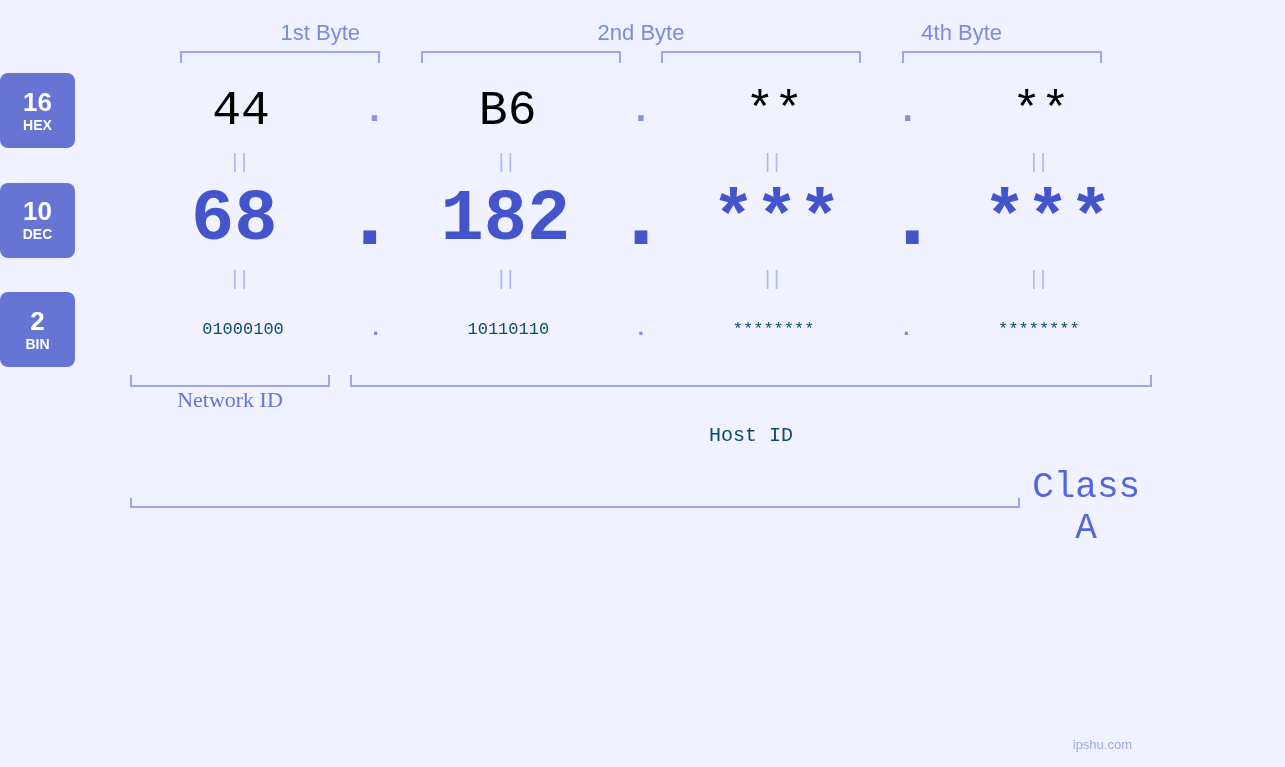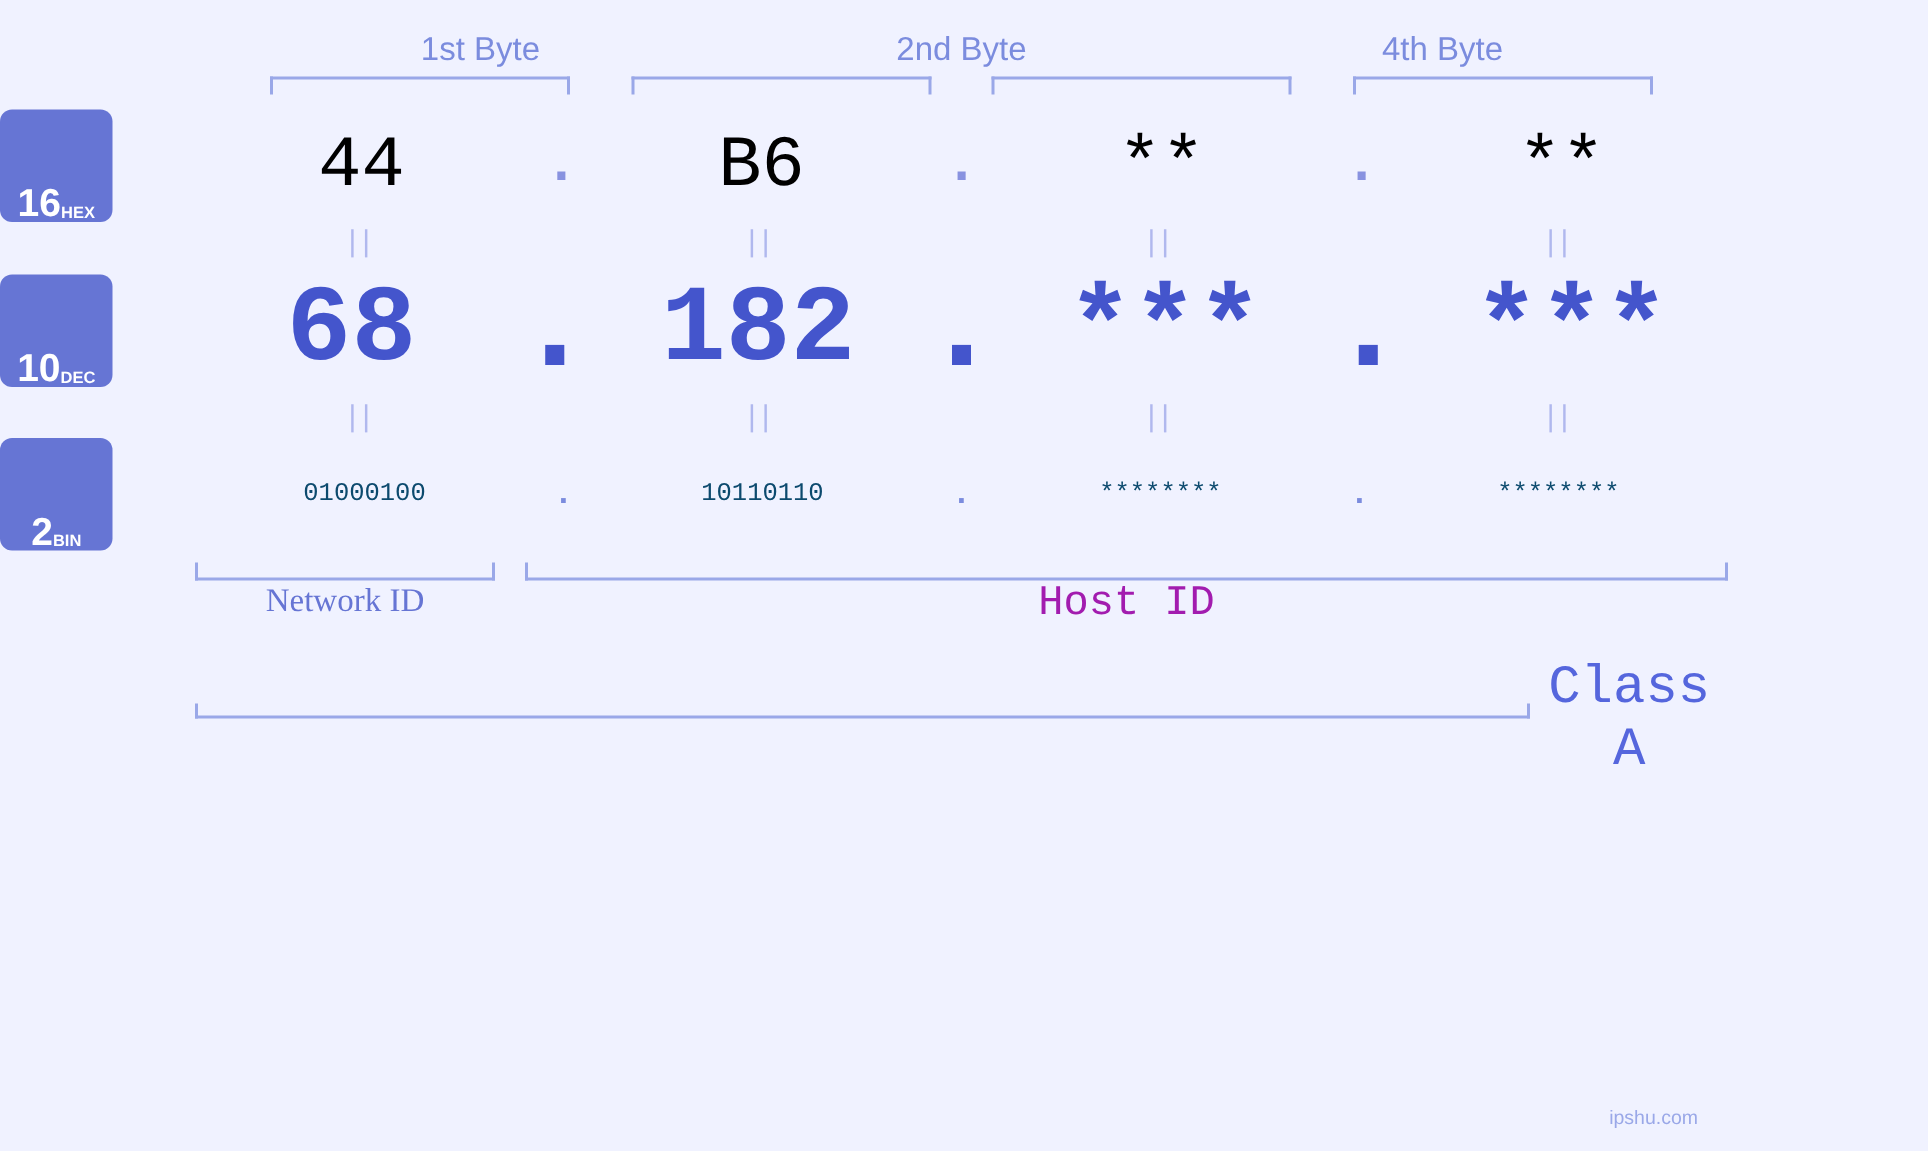--- a/index.html
+++ b/index.html
@@ -59,34 +59,34 @@
       display: inline-block;
     }
 
     .badge {
       background-color: #6675d4;
       color: white;
       border-radius: 8px;
       width: 75px;
       height: 75px;
       display: flex;
-      flex-direction: row;
-      align-items: flex-end;
+      flex-direction: column;
+      align-items: center;
       justify-content: center;
       font-family: sans-serif;
       font-weight: bold;
     }
 
     .badge-number {
       font-size: 26px;
       line-height: 1;
     }
 
     .badge-label {
-      font-size: 11px;
+      font-size: 14px;
       margin-top: 2px;
     }
 
     .byte-val {
       text-align: center;
       width: 200px;
       color: #6675d4;
     }
 
     .byte-val.hex-val {
@@ -150,24 +150,25 @@
     }
 
     .network-label {
       color: #6675d4;
       font-size: 22px;
       width: 420px;
       text-align: center;
     }
 
     .host-label {
-      color: #a21caf;
-      font-size: 28px;
+      color: #0c4a6e;
+      font-size: 20px;
       width: 640px;
       text-align: center;
+      margin-top: 37px;
     }
 
     .class-full-bracket {
       width: 100%;
       height: 10px;
       border-bottom: 2px solid #9aa8e8;
       border-left: 2px solid #9aa8e8;
       border-right: 2px solid #9aa8e8;
     }
 

